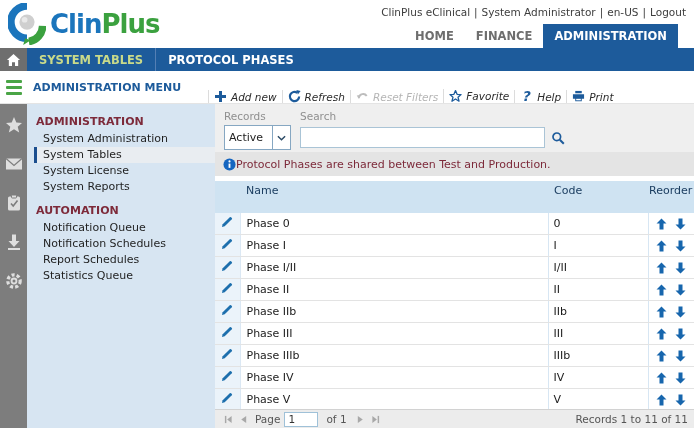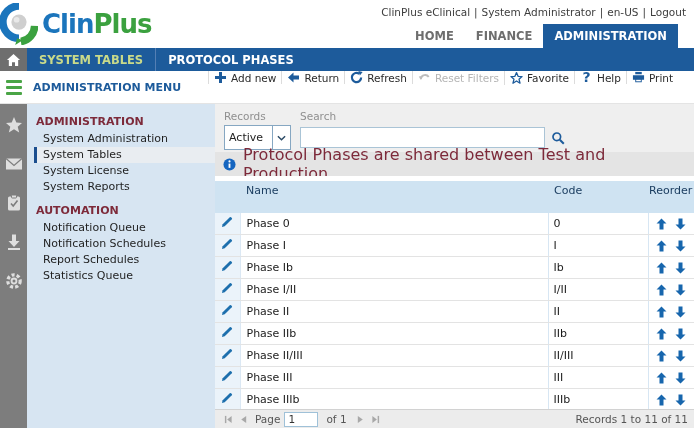--- a/index.html
+++ b/index.html
@@ -5,21 +5,21 @@
   html,body{margin:0;padding:0;}
   body{
     width:694px;height:428px;overflow:hidden;position:relative;
     font-family:"DejaVu Sans","Liberation Sans",sans-serif;
     font-size:11px;color:#333;background:#fff;
   }
   .icon svg,.strip-icon svg,.ticon svg{display:block;}
 
   
   .top{height:48px;position:relative;background:#fff;}
-  .logo{position:absolute;left:0;top:3px;display:flex;align-items:center;gap:4px;}
+  .logo{position:absolute;left:8px;top:3px;display:flex;align-items:center;gap:4px;}
   .logo-text{font-size:26px;font-weight:bold;letter-spacing:-1px;line-height:40px;}
   .logo-clin{color:#1b75bc;}
   .logo-plus{color:#3ba13f;}
   .userbar{position:absolute;top:6px;right:8px;font-size:10.5px;color:#3d3d3d;white-space:nowrap;}
   .u-sep{margin:0 4px;color:#3d3d3d;}
   .u-item:last-child .u-sep{display:none;}
   .tabs{position:absolute;right:16px;bottom:0;display:flex;align-items:flex-end;}
   .tab{padding:5px 11px 5px;font-weight:bold;font-size:11.5px;color:#6e6e6e;white-space:nowrap;cursor:default;}
   .tab.active{background:#1d5b9b;color:#fff;}
 
@@ -28,21 +28,21 @@
   .home-btn{width:27px;background:#6e6e6e;display:flex;align-items:center;justify-content:center;flex:none;}
   .crumb-section{color:#c9da8a;font-weight:bold;font-size:11.5px;padding:0 12px;display:flex;align-items:center;}
   .crumb-sep{width:1px;background:#547fb4;}
   .crumb-page{color:#fff;font-weight:bold;font-size:11.5px;padding:0 12px;display:flex;align-items:center;}
 
   
   .toolbar-row{height:33px;display:flex;align-items:stretch;background:#fff;border-bottom:1px solid #e4e4e4;box-sizing:border-box;}
   .hamburger{width:27px;display:flex;flex-direction:column;justify-content:center;align-items:center;gap:3px;flex:none;}
   .hamburger .bar{width:16px;height:3px;background:#4aa546;border-radius:1px;}
   .menu-title{flex:0 0 181px;display:flex;align-items:center;color:#1d5b9b;font-weight:bold;font-size:11px;padding-left:6px;box-sizing:border-box;}
-  .toolbar{display:flex;align-items:flex-start;}
+  .toolbar{display:flex;align-items:flex-end;font-style:italic;}
   .tbtn{display:flex;align-items:center;gap:4px;padding:0 5px;border-left:1px solid #dcdcdc;font-size:10.5px;color:#2b2b2b;white-space:nowrap;cursor:default;}
   .tbtn.disabled{color:#b5b5b5;}
   .ticon{width:13px;display:flex;justify-content:center;}
   .ticon .q{color:#1d5b9b;font-weight:bold;font-size:14px;line-height:13px;}
 
   
   .content{position:absolute;top:104px;bottom:0;left:0;right:0;display:flex;}
   .iconstrip{width:27px;background:#7d7d7d;display:flex;flex-direction:column;align-items:center;padding-top:12px;gap:21px;flex:none;}
   .strip-icon{width:18px;height:18px;}
 
@@ -57,21 +57,21 @@
   .flabels{display:flex;color:#8f8f8f;font-size:10.5px;}
   .flabel-records{width:76px;}
   .fcontrols{display:flex;margin-top:3px;align-items:center;}
   .combo{width:67px;height:25px;background:#fff;border:1px solid #86a7c2;box-sizing:border-box;display:flex;align-items:stretch;}
   .combo-text{flex:1;padding-left:4px;display:flex;align-items:center;font-size:11px;color:#222;}
   .combo-btn{width:17px;border-left:1px solid #86a7c2;display:flex;align-items:center;justify-content:center;background:#fff;}
   .search-wrap{margin-left:9px;display:flex;align-items:center;}
   .search-input{width:245px;height:21px;box-sizing:border-box;border:1px solid #aac4d6;font-size:11px;padding:0 4px;font-family:inherit;color:#222;}
   .search-btn{margin-left:6px;}
 
-  .infobar{background:#e4e4e4;height:24px;display:flex;align-items:center;gap:7px;padding-left:8px;color:#7d2a3a;font-size:16px;flex:none;}
+  .infobar{background:#e4e4e4;height:24px;display:flex;align-items:center;padding-left:8px;color:#7d2a3a;font-size:11px;flex:none;}
   .spacer{height:5px;background:#fff;flex:none;}
 
   .grid{width:100%;border-collapse:collapse;table-layout:fixed;font-size:11px;}
   .grid th{background:#cfe3f2;color:#1c3e61;font-weight:normal;text-align:left;padding:3px 2px 16px 6px;line-height:13px;white-space:nowrap;overflow:hidden;}
   .grid th:first-child{padding:3px 0;}
   .grid th:nth-child(4){padding-left:1px;}
   .grid td{border-bottom:1px solid #e3e3e3;padding:3px 2px;line-height:13px;color:#1c1c1c;white-space:nowrap;overflow:hidden;box-sizing:border-box;}
   .edit-cell{background:#ebf3fa;text-align:center;border-right:1px solid #dbe8f4;}
   .edit-cell .icon{display:inline-block;cursor:pointer;}
   .name-cell{padding-left:6px !important;border-right:1px solid #d7e6f3;}
@@ -135,28 +135,20 @@
   <div class="menu-title">ADMINISTRATION MENU</div>
   <div class="toolbar">
 
   <div class="tbtn">
       <span class="ticon">
           <svg width="13" height="13" viewBox="0 0 13 13">
             <path d="M5 1h3v4h4v3H8v4H5V8H1V5h4z" fill="#1d5b9b"></path>
           </svg>
         </span>
       <span>Add new</span>
-    </div>
-      <div class="tbtn">
-      <span class="ticon">
-          <svg width="13" height="13" viewBox="0 0 13 13">
-            <path d="M6.5 1.5 L1 6.5 l5.5 5 V8.5 H12 v-4 H6.5 Z" fill="#1d5b9b"></path>
-          </svg>
-        </span>
-      <span>Return</span>
     </div>
       <div class="tbtn">
       <span class="ticon">
           <svg width="13" height="13" viewBox="0 0 14 14">
             <path d="M12 7 a5 5 0 1 1 -2 -4" fill="none" stroke="#1d5b9b" stroke-width="2.4"></path>
             <path d="M9 0 L13.6 1.2 10.6 4.8 Z" fill="#1d5b9b"></path>
           </svg>
         </span>
       <span>Refresh</span>
     </div>
@@ -340,34 +332,20 @@
                   <path d="M5.5 0.5 L10.5 5.5 H7.5 V11.5 H3.5 V5.5 H0.5 Z" fill="#1766ad"></path>
                 </svg></span><span class="icon"><svg width="11" height="12" viewBox="0 0 11 12">
                   <path d="M5.5 11.5 L0.5 6.5 H3.5 V0.5 H7.5 V6.5 H10.5 Z" fill="#1766ad"></path>
                 </svg></span>
           </td>
         </tr>
           <tr>
           <td class="edit-cell"><span class="icon"><svg width="12" height="12" viewBox="0 0 13 13">
                   <path d="M1 12 L1.8 9 9.5 1.3 a1 1 0 0 1 1.4 0 l0.8 0.8 a1 1 0 0 1 0 1.4 L4 11.2 Z" fill="#1d6fad"></path>
                 </svg></span></td>
-          <td class="name-cell">Phase Ib</td>
-          <td class="code-cell">Ib</td>
-          <td class="reorder-cell">
-            <span class="icon"><svg width="11" height="12" viewBox="0 0 11 12">
-                  <path d="M5.5 0.5 L10.5 5.5 H7.5 V11.5 H3.5 V5.5 H0.5 Z" fill="#1766ad"></path>
-                </svg></span><span class="icon"><svg width="11" height="12" viewBox="0 0 11 12">
-                  <path d="M5.5 11.5 L0.5 6.5 H3.5 V0.5 H7.5 V6.5 H10.5 Z" fill="#1766ad"></path>
-                </svg></span>
-          </td>
-        </tr>
-          <tr>
-          <td class="edit-cell"><span class="icon"><svg width="12" height="12" viewBox="0 0 13 13">
-                  <path d="M1 12 L1.8 9 9.5 1.3 a1 1 0 0 1 1.4 0 l0.8 0.8 a1 1 0 0 1 0 1.4 L4 11.2 Z" fill="#1d6fad"></path>
-                </svg></span></td>
           <td class="name-cell">Phase I/II</td>
           <td class="code-cell">I/II</td>
           <td class="reorder-cell">
             <span class="icon"><svg width="11" height="12" viewBox="0 0 11 12">
                   <path d="M5.5 0.5 L10.5 5.5 H7.5 V11.5 H3.5 V5.5 H0.5 Z" fill="#1766ad"></path>
                 </svg></span><span class="icon"><svg width="11" height="12" viewBox="0 0 11 12">
                   <path d="M5.5 11.5 L0.5 6.5 H3.5 V0.5 H7.5 V6.5 H10.5 Z" fill="#1766ad"></path>
                 </svg></span>
           </td>
         </tr>
@@ -384,34 +362,20 @@
                   <path d="M5.5 11.5 L0.5 6.5 H3.5 V0.5 H7.5 V6.5 H10.5 Z" fill="#1766ad"></path>
                 </svg></span>
           </td>
         </tr>
           <tr>
           <td class="edit-cell"><span class="icon"><svg width="12" height="12" viewBox="0 0 13 13">
                   <path d="M1 12 L1.8 9 9.5 1.3 a1 1 0 0 1 1.4 0 l0.8 0.8 a1 1 0 0 1 0 1.4 L4 11.2 Z" fill="#1d6fad"></path>
                 </svg></span></td>
           <td class="name-cell">Phase IIb</td>
           <td class="code-cell">IIb</td>
-          <td class="reorder-cell">
-            <span class="icon"><svg width="11" height="12" viewBox="0 0 11 12">
-                  <path d="M5.5 0.5 L10.5 5.5 H7.5 V11.5 H3.5 V5.5 H0.5 Z" fill="#1766ad"></path>
-                </svg></span><span class="icon"><svg width="11" height="12" viewBox="0 0 11 12">
-                  <path d="M5.5 11.5 L0.5 6.5 H3.5 V0.5 H7.5 V6.5 H10.5 Z" fill="#1766ad"></path>
-                </svg></span>
-          </td>
-        </tr>
-          <tr>
-          <td class="edit-cell"><span class="icon"><svg width="12" height="12" viewBox="0 0 13 13">
-                  <path d="M1 12 L1.8 9 9.5 1.3 a1 1 0 0 1 1.4 0 l0.8 0.8 a1 1 0 0 1 0 1.4 L4 11.2 Z" fill="#1d6fad"></path>
-                </svg></span></td>
-          <td class="name-cell">Phase II/III</td>
-          <td class="code-cell">II/III</td>
           <td class="reorder-cell">
             <span class="icon"><svg width="11" height="12" viewBox="0 0 11 12">
                   <path d="M5.5 0.5 L10.5 5.5 H7.5 V11.5 H3.5 V5.5 H0.5 Z" fill="#1766ad"></path>
                 </svg></span><span class="icon"><svg width="11" height="12" viewBox="0 0 11 12">
                   <path d="M5.5 11.5 L0.5 6.5 H3.5 V0.5 H7.5 V6.5 H10.5 Z" fill="#1766ad"></path>
                 </svg></span>
           </td>
         </tr>
           <tr>
           <td class="edit-cell"><span class="icon"><svg width="12" height="12" viewBox="0 0 13 13">

